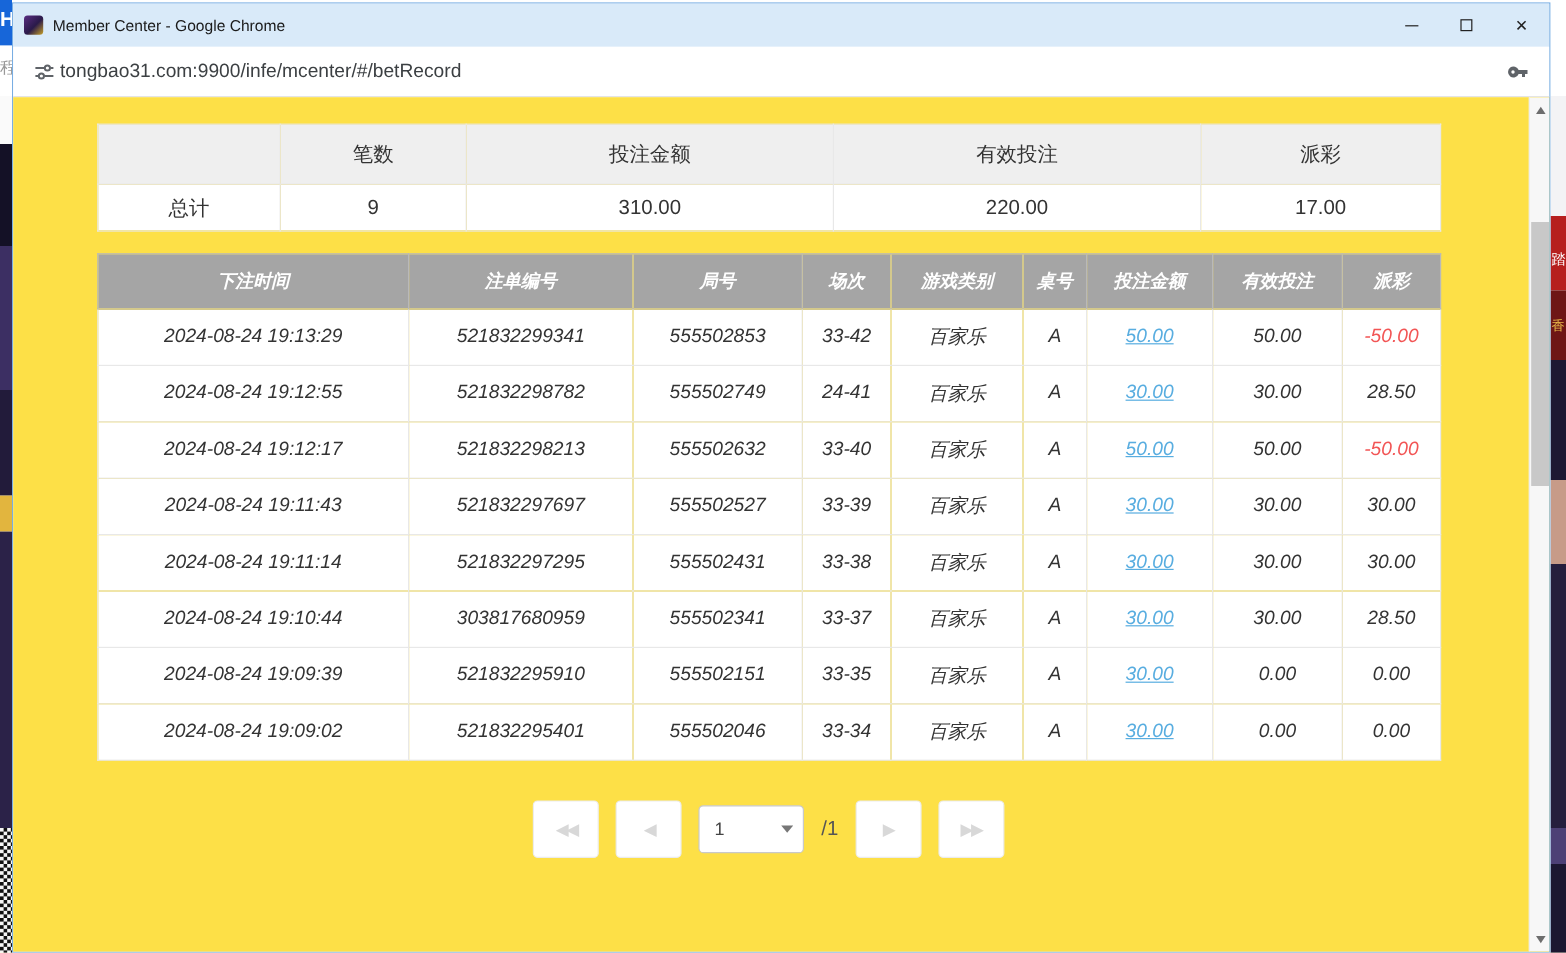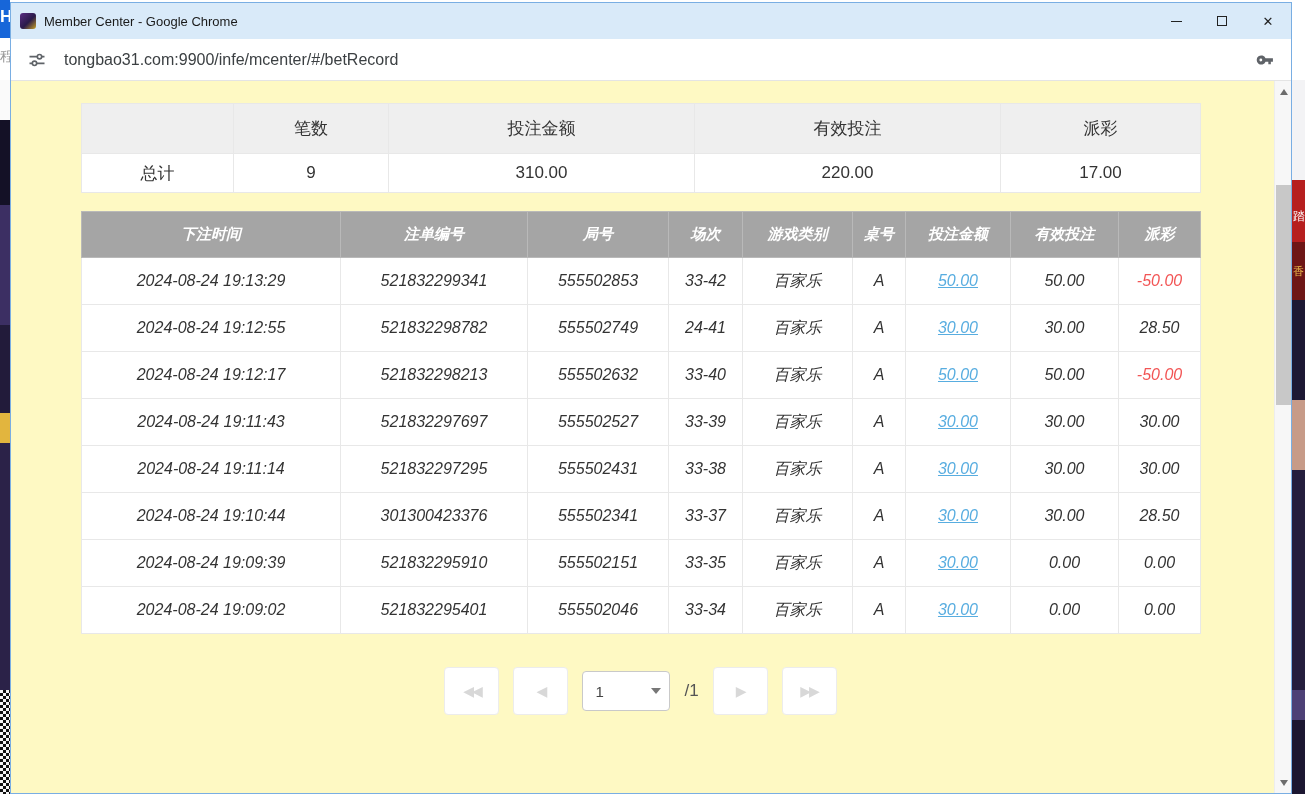--- a/index.html
+++ b/index.html
@@ -52,28 +52,28 @@
   .win-btn {
     width:46px; height:100%; display:flex; align-items:center; justify-content:center;
     color:#222; cursor:default;
   }
   .min-glyph { display:block; width:11px; height:1px; background:#222; }
   .max-glyph { display:block; width:10px; height:10px; border:1px solid #222; }
   .close-glyph { font-size:13px; line-height:1; }
 
   .addressbar {
     height:42px; background:#fff; border-bottom:1px solid #e4e4e4;
-    display:flex; align-items:center; padding:0 16px; gap:17px; flex:0 0 auto;
+    display:flex; align-items:center; padding:0 16px; gap:3px; flex:0 0 auto;
   }
   .tune-icon, .key-icon { width:20px; height:20px; flex:0 0 auto; }
   .url-text { font-size:16px; color:#3c4043; flex:1 1 auto; white-space:nowrap; overflow:hidden; }
   .key-icon { margin-left:auto; }
 
   
-  .content { position:relative; flex:1 1 auto; background:#fef9c3; overflow:hidden; }
+  .content { position:relative; flex:1 1 auto; background:#fde047; overflow:hidden; }
   .tables-wrap { position:absolute; left:70px; top:22px; width:1119px; }
 
   table { border-collapse:collapse; table-layout:fixed; width:1119px; }
   th, td { border:1px solid #e8e8e8; text-align:center; overflow:hidden; white-space:nowrap; }
 
   .summary-table th { background:#efefef; font-weight:400; font-size:17px; color:#333; height:50px; }
   .summary-table td { background:#fff; font-size:17px; height:39px; }
 
   .bet-table { margin-top:18px;font-style:italic; }
   .bet-table th {
@@ -287,21 +287,21 @@
               <td>555502431</td>
               <td>33-38</td>
               <td>百家乐</td>
               <td>A</td>
               <td><span class="amount-link">30.00</span></td>
               <td>30.00</td>
               <td>30.00</td>
             </tr>
             <tr>
               <td>2024-08-24 19:10:44</td>
-              <td>301300423376</td>
+              <td>303817680959</td>
               <td>555502341</td>
               <td>33-37</td>
               <td>百家乐</td>
               <td>A</td>
               <td><span class="amount-link">30.00</span></td>
               <td>30.00</td>
               <td>28.50</td>
             </tr>
             <tr>
               <td>2024-08-24 19:09:39</td>

